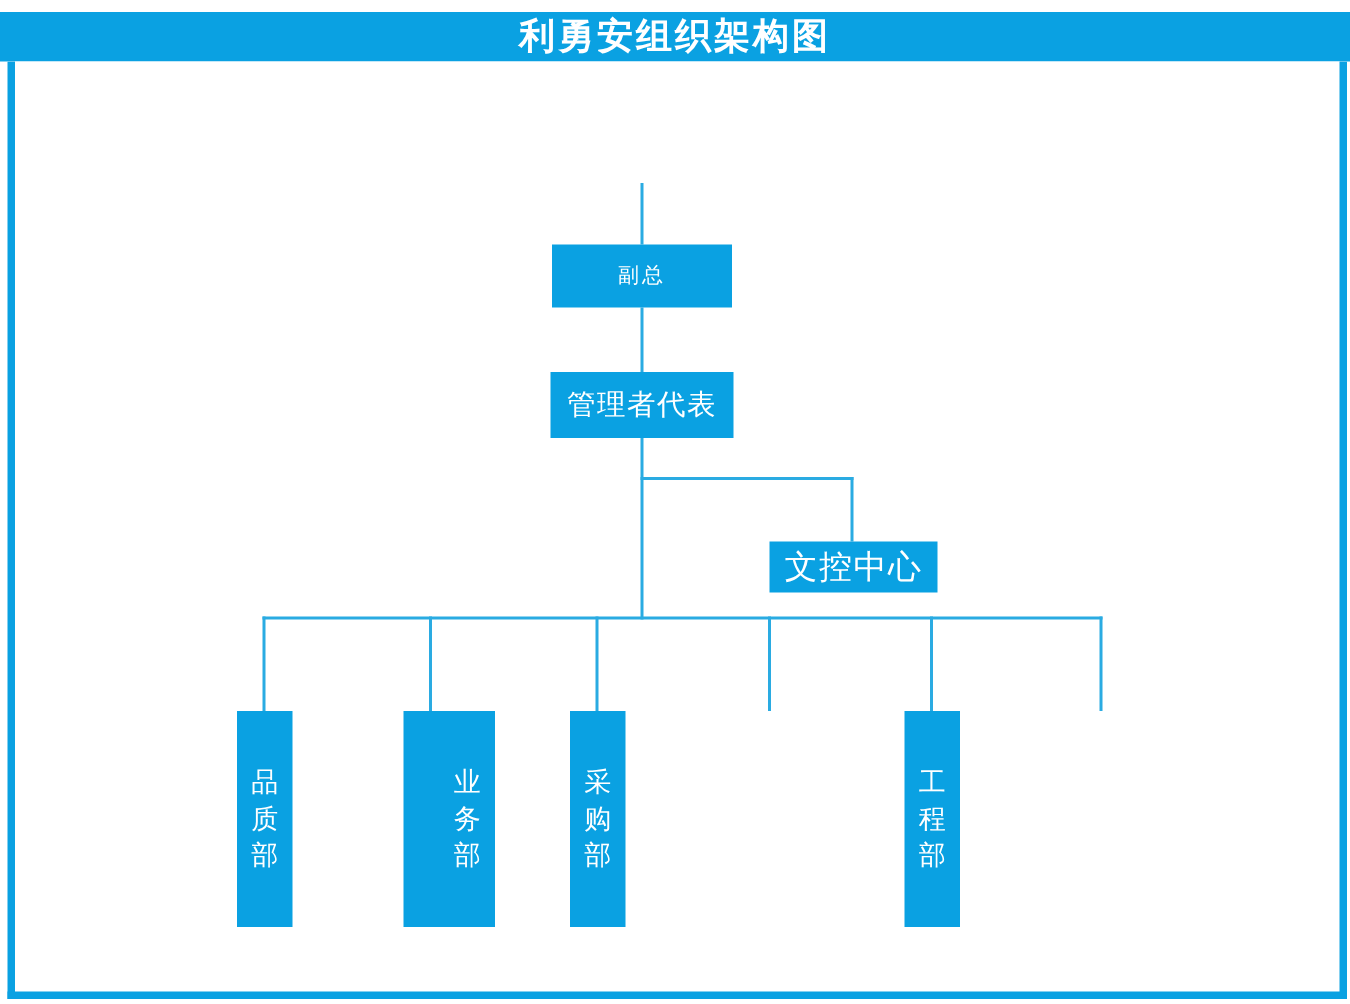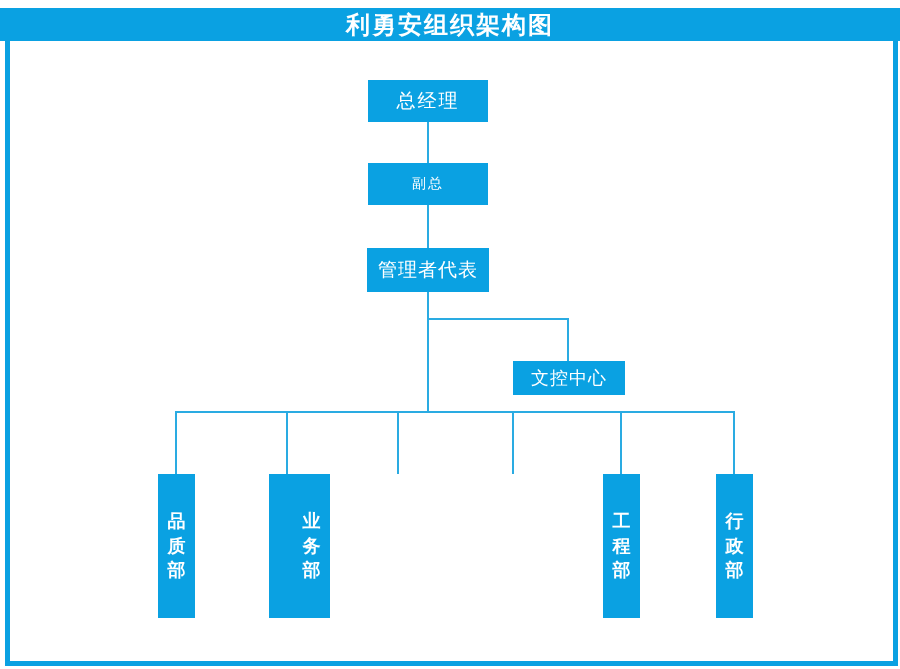--- a/index.html
+++ b/index.html
@@ -36,31 +36,31 @@
   .node {
     position: absolute;
     background: #0aa1e2;
     color: #ffffff;
     display: flex; align-items: center; justify-content: center;
     white-space: nowrap;
   }
   .node-ceo      { left: 368px; top: 80px;  width: 120px; height: 42px; font-size: 19px; letter-spacing: 2px; }
   .node-vp       { left: 368px; top: 163px; width: 120px; height: 42px; font-size: 14px; letter-spacing: 2px; }
   .node-mgr      { left: 367px; top: 248px; width: 122px; height: 44px; font-size: 19px; letter-spacing: 1px; }
-  .node-doc      { left: 513px; top: 361px; width: 112px; height: 34px; font-size: 18px; letter-spacing: 1px; }
+  .node-doc      { left: 513px; top: 361px; width: 112px; height: 34px; font-size: 22px; letter-spacing: 1px; }
 
   
   .dept {
     position: absolute; top: 474px; width: 37px; height: 144px;
     background: #0aa1e2; color: #ffffff;
     display: flex; align-items: center; justify-content: center;
   }
   .dept .dept-label {
     width: 1em; font-size: 18px; line-height: 1.38;
-    word-break: break-all; text-align: center; font-weight: bold;
+    word-break: break-all; text-align: center;
   }
   .dept-0 { left: 158px; }
   .dept-1 { left: 269px; padding-left: 24px; }
   .dept-2 { left: 380px; }
   .dept-3 { left: 495px; }
   .dept-4 { left: 603px; }
   .dept-5 { left: 716px; }
 
   
   .line { position: absolute; background: #2aabe2; }
@@ -97,39 +97,36 @@
   <div class="line h line-branch-h"></div>
   <div class="line v line-branch-v"></div>
   <div class="line h line-dist"></div>
   <div class="line v drop drop-0"></div>
   <div class="line v drop drop-1"></div>
   <div class="line v drop drop-2"></div>
   <div class="line v drop drop-3"></div>
   <div class="line v drop drop-4"></div>
   <div class="line v drop drop-5"></div>
 
-  <div class="node node-ceo">
-    <span>总经理</span>
-  </div>
   <div class="node node-vp">
     <span>副总</span>
   </div>
   <div class="node node-mgr">
     <span>管理者代表</span>
   </div>
   <div class="node node-doc">
     <span>文控中心</span>
   </div>
 
   <div class="dept dept-0">
     <span class="dept-label">品质部</span>
   </div>
   <div class="dept dept-1">
     <span class="dept-label">业务部</span>
   </div>
+  <div class="dept dept-2">
+    <span class="dept-label">采购部</span>
+  </div>
   <div class="dept dept-4">
     <span class="dept-label">工程部</span>
-  </div>
-  <div class="dept dept-5">
-    <span class="dept-label">行政部</span>
   </div>
 
 </div>
 
 </body></html>

